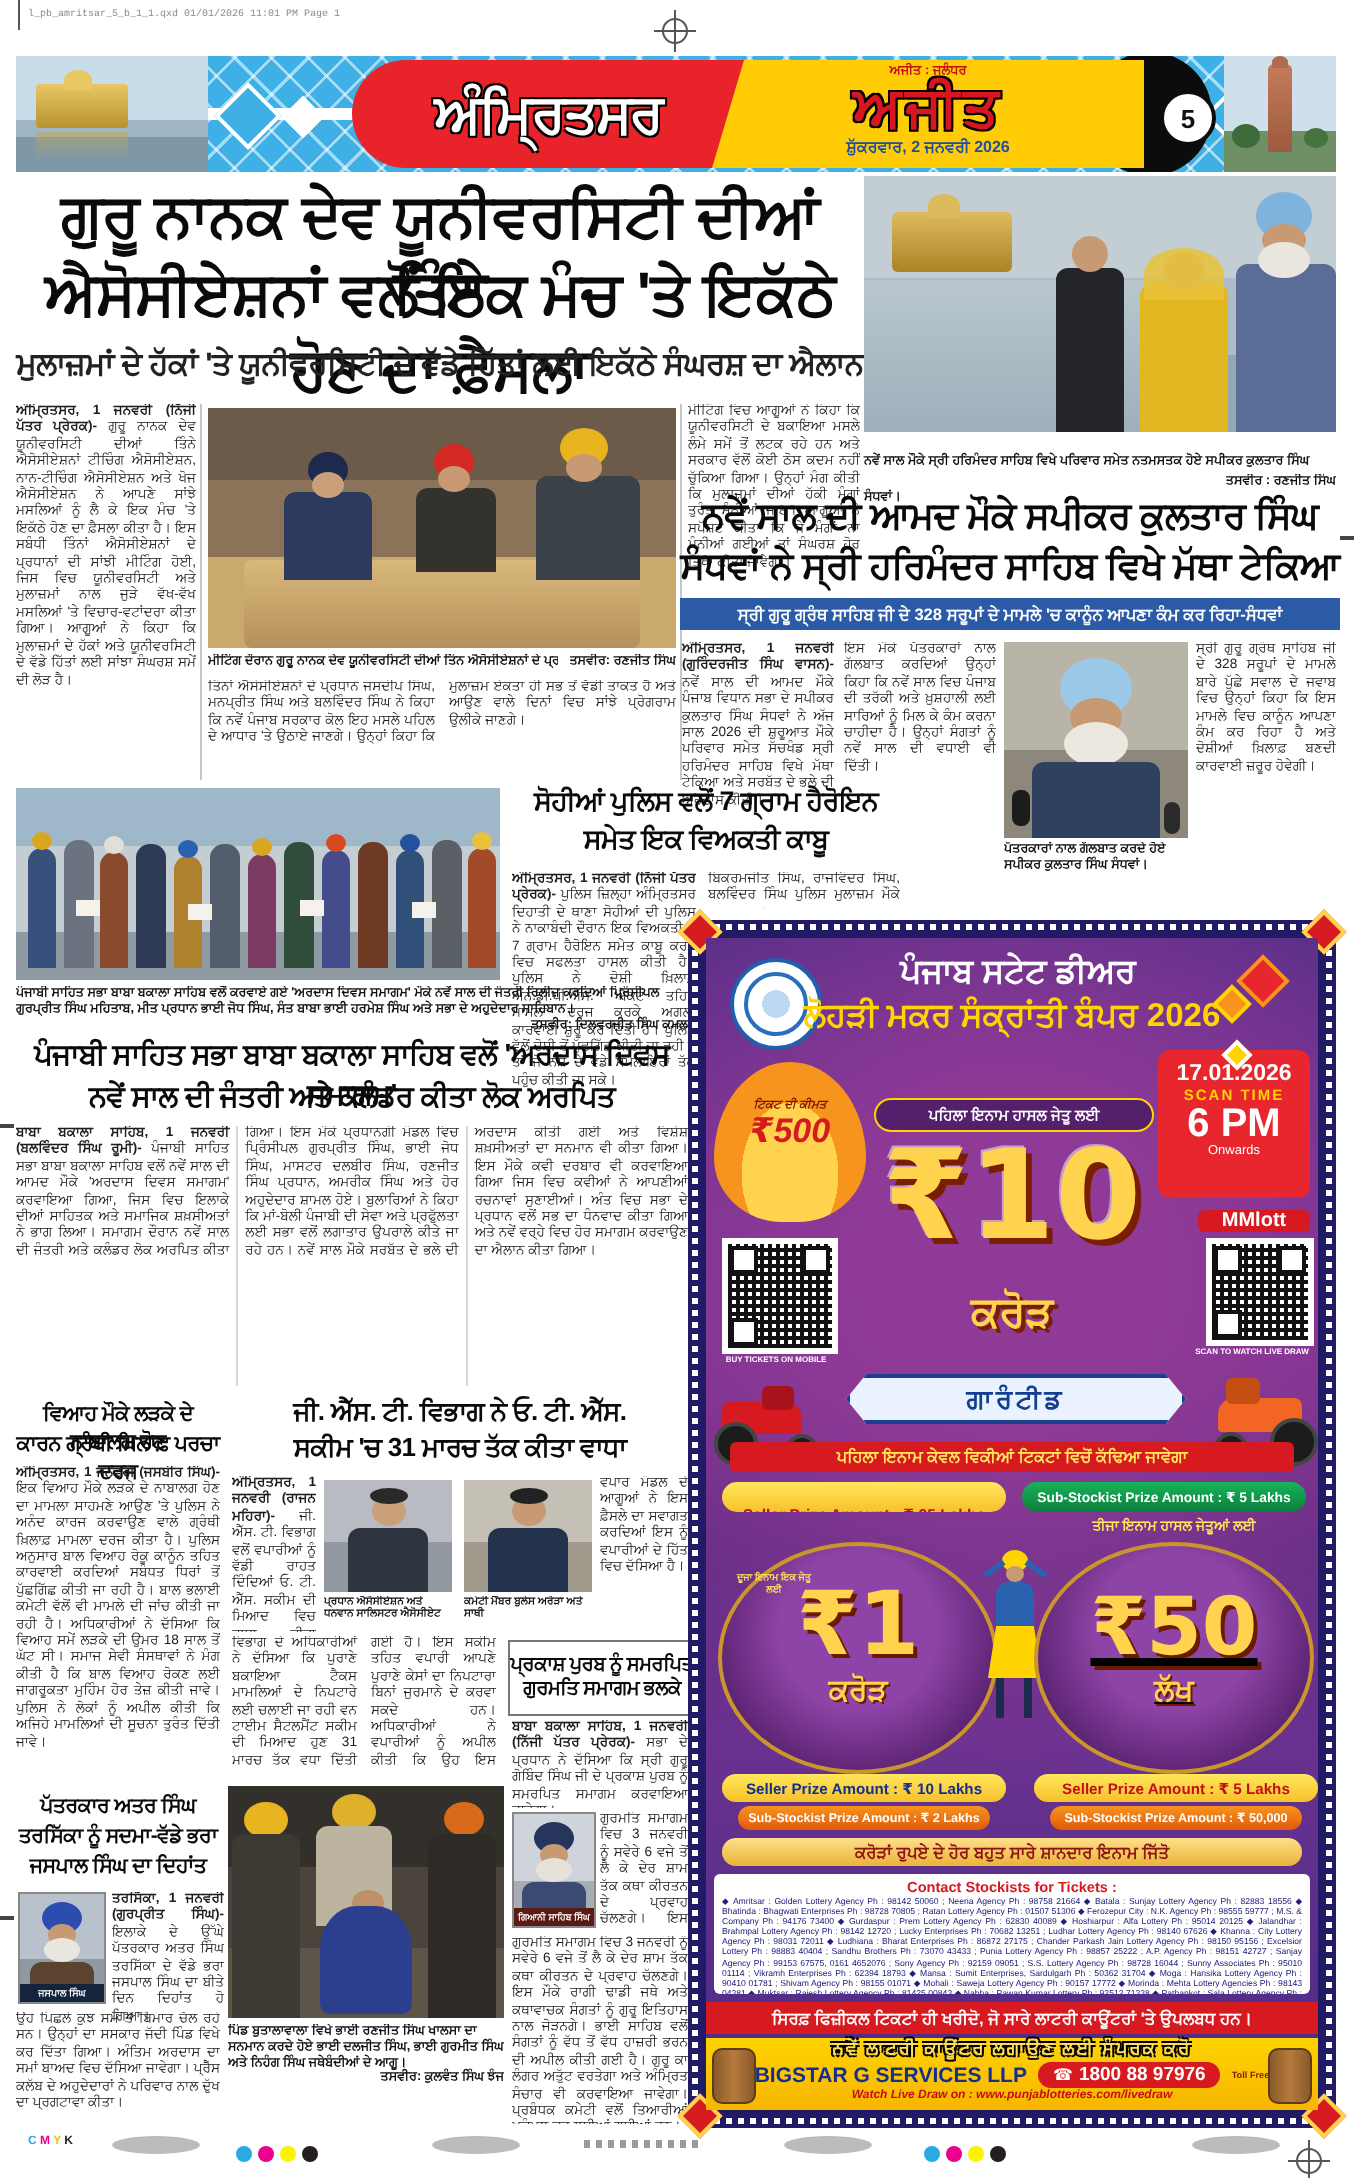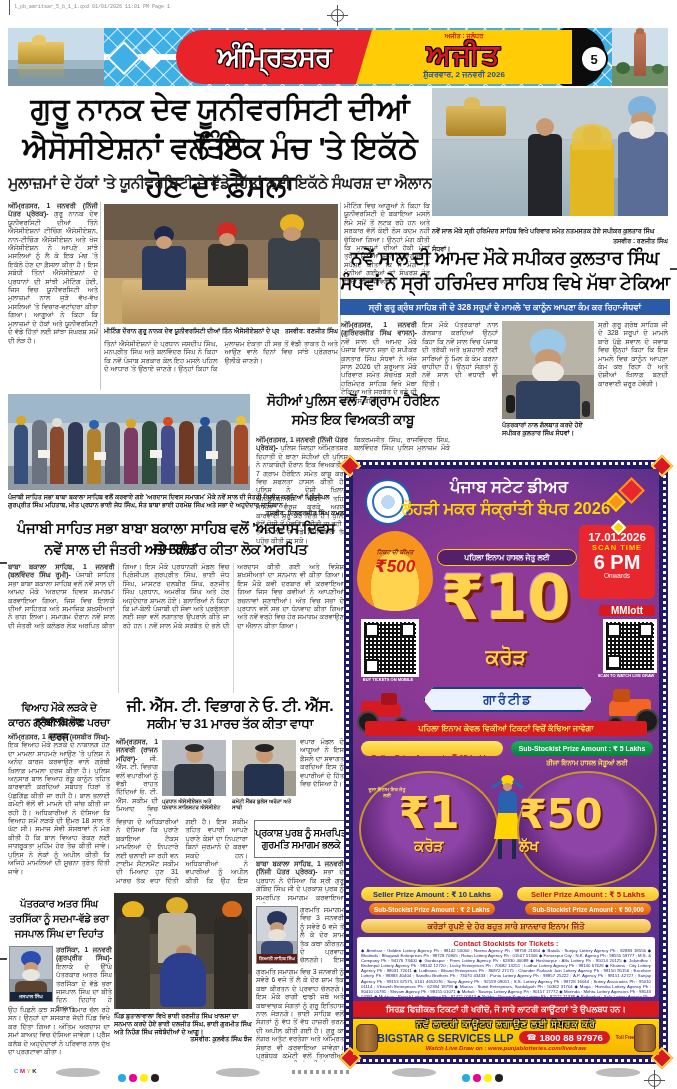--- a/index.html
+++ b/index.html
@@ -195,21 +195,21 @@
     <span>ਪੰਜਾਬੀ ਸਾਹਿਤ ਸਭਾ ਬਾਬਾ ਬਕਾਲਾ ਸਾਹਿਬ ਵਲੋਂ ਨਵੇਂ ਸਾਲ ਦੀ ਆਮਦ ਮੌਕੇ 'ਅਰਦਾਸ ਦਿਵਸ ਸਮਾਗਮ' ਕਰਵਾਇਆ ਗਿਆ, ਜਿਸ ਵਿਚ ਇਲਾਕੇ ਦੀਆਂ ਸਾਹਿਤਕ ਅਤੇ ਸਮਾਜਿਕ ਸ਼ਖ਼ਸੀਅਤਾਂ ਨੇ ਭਾਗ ਲਿਆ। ਸਮਾਗਮ ਦੌਰਾਨ ਨਵੇਂ ਸਾਲ ਦੀ ਜੰਤਰੀ ਅਤੇ ਕਲੰਡਰ ਲੋਕ ਅਰਪਿਤ ਕੀਤਾ ਗਿਆ। ਇਸ ਮੌਕੇ ਪ੍ਰਧਾਨਗੀ ਮੰਡਲ ਵਿਚ ਪ੍ਰਿੰਸੀਪਲ ਗੁਰਪ੍ਰੀਤ ਸਿੰਘ, ਭਾਈ ਜੋਧ ਸਿੰਘ, ਮਾਸਟਰ ਦਲਬੀਰ ਸਿੰਘ, ਰਣਜੀਤ ਸਿੰਘ ਪ੍ਰਧਾਨ, ਅਮਰੀਕ ਸਿੰਘ ਅਤੇ ਹੋਰ ਅਹੁਦੇਦਾਰ ਸ਼ਾਮਲ ਹੋਏ। ਬੁਲਾਰਿਆਂ ਨੇ ਕਿਹਾ ਕਿ ਮਾਂ-ਬੋਲੀ ਪੰਜਾਬੀ ਦੀ ਸੇਵਾ ਅਤੇ ਪ੍ਰਫੁੱਲਤਾ ਲਈ ਸਭਾ ਵਲੋਂ ਲਗਾਤਾਰ ਉਪਰਾਲੇ ਕੀਤੇ ਜਾ ਰਹੇ ਹਨ। ਨਵੇਂ ਸਾਲ ਮੌਕੇ ਸਰਬੱਤ ਦੇ ਭਲੇ ਦੀ ਅਰਦਾਸ ਕੀਤੀ ਗਈ ਅਤੇ ਵਿਸ਼ੇਸ਼ ਸ਼ਖ਼ਸੀਅਤਾਂ ਦਾ ਸਨਮਾਨ ਵੀ ਕੀਤਾ ਗਿਆ। ਇਸ ਮੌਕੇ ਕਵੀ ਦਰਬਾਰ ਵੀ ਕਰਵਾਇਆ ਗਿਆ ਜਿਸ ਵਿਚ ਕਵੀਆਂ ਨੇ ਆਪਣੀਆਂ ਰਚਨਾਵਾਂ ਸੁਣਾਈਆਂ। ਅੰਤ ਵਿਚ ਸਭਾ ਦੇ ਪ੍ਰਧਾਨ ਵਲੋਂ ਸਭ ਦਾ ਧੰਨਵਾਦ ਕੀਤਾ ਗਿਆ ਅਤੇ ਨਵੇਂ ਵਰ੍ਹੇ ਵਿਚ ਹੋਰ ਸਮਾਗਮ ਕਰਵਾਉਣ ਦਾ ਐਲਾਨ ਕੀਤਾ ਗਿਆ।</span>
   </div>
 
   <div class="abs h2 hl" style="left:6px;top:715px;width:106px;font-size:10.5px;line-height:14px;">ਕਾਰਨ ਗ੍ਰੰਥੀ ਖ਼ਿਲਾਫ਼ ਪਰਚਾ ਦਰਜ</div>
   <div class="abs hl" style="left:6px;top:700px;width:106px;font-size:10.5px;line-height:14px;">ਵਿਆਹ ਮੌਕੇ ਲੜਕੇ ਦੇ ਨਾਬਾਲਗ ਹੋਣ</div>
   <div class="abs body-txt" style="left:8px;top:733px;width:102px;height:160px;">
     <b>ਅੰਮ੍ਰਿਤਸਰ, 1 ਜਨਵਰੀ (ਜਸਬੀਰ ਸਿੰਘ)-</b>
     <span>ਇਕ ਵਿਆਹ ਮੌਕੇ ਲੜਕੇ ਦੇ ਨਾਬਾਲਗ ਹੋਣ ਦਾ ਮਾਮਲਾ ਸਾਹਮਣੇ ਆਉਣ 'ਤੇ ਪੁਲਿਸ ਨੇ ਅਨੰਦ ਕਾਰਜ ਕਰਵਾਉਣ ਵਾਲੇ ਗ੍ਰੰਥੀ ਖ਼ਿਲਾਫ਼ ਮਾਮਲਾ ਦਰਜ ਕੀਤਾ ਹੈ। ਪੁਲਿਸ ਅਨੁਸਾਰ ਬਾਲ ਵਿਆਹ ਰੋਕੂ ਕਾਨੂੰਨ ਤਹਿਤ ਕਾਰਵਾਈ ਕਰਦਿਆਂ ਸਬੰਧਤ ਧਿਰਾਂ ਤੋਂ ਪੁੱਛਗਿੱਛ ਕੀਤੀ ਜਾ ਰਹੀ ਹੈ। ਬਾਲ ਭਲਾਈ ਕਮੇਟੀ ਵੱਲੋਂ ਵੀ ਮਾਮਲੇ ਦੀ ਜਾਂਚ ਕੀਤੀ ਜਾ ਰਹੀ ਹੈ। ਅਧਿਕਾਰੀਆਂ ਨੇ ਦੱਸਿਆ ਕਿ ਵਿਆਹ ਸਮੇਂ ਲੜਕੇ ਦੀ ਉਮਰ 18 ਸਾਲ ਤੋਂ ਘੱਟ ਸੀ। ਸਮਾਜ ਸੇਵੀ ਸੰਸਥਾਵਾਂ ਨੇ ਮੰਗ ਕੀਤੀ ਹੈ ਕਿ ਬਾਲ ਵਿਆਹ ਰੋਕਣ ਲਈ ਜਾਗਰੂਕਤਾ ਮੁਹਿੰਮ ਹੋਰ ਤੇਜ਼ ਕੀਤੀ ਜਾਵੇ। ਪੁਲਿਸ ਨੇ ਲੋਕਾਂ ਨੂੰ ਅਪੀਲ ਕੀਤੀ ਕਿ ਅਜਿਹੇ ਮਾਮਲਿਆਂ ਦੀ ਸੂਚਨਾ ਤੁਰੰਤ ਦਿੱਤੀ ਜਾਵੇ।</span>
   </div>
 
-  <div class="abs hl" style="left:116px;top:697px;width:228px;font-size:16px;line-height:17px;">ਜੀ. ਐੱਸ. ਟੀ. ਵਿਭਾਗ ਨੇ ਓ. ਟੀ. ਐੱਸ.</div>
+  <div class="abs hl" style="left:116px;top:697px;width:228px;font-size:13px;line-height:17px;">ਜੀ. ਐੱਸ. ਟੀ. ਵਿਭਾਗ ਨੇ ਓ. ਟੀ. ਐੱਸ.</div>
   <div class="abs hl" style="left:116px;top:715px;width:228px;font-size:13px;line-height:17px;">ਸਕੀਮ 'ਚ 31 ਮਾਰਚ ਤੱਕ ਕੀਤਾ ਵਾਧਾ</div>
   <div class="abs body-txt" style="left:116px;top:738px;width:42px;height:78px;">
     <b>ਅੰਮ੍ਰਿਤਸਰ, 1 ਜਨਵਰੀ (ਰਾਜਨ ਮਹਿਰਾ)-</b>
     <span>ਜੀ. ਐੱਸ. ਟੀ. ਵਿਭਾਗ ਵਲੋਂ ਵਪਾਰੀਆਂ ਨੂੰ ਵੱਡੀ ਰਾਹਤ ਦਿੰਦਿਆਂ ਓ. ਟੀ. ਐੱਸ. ਸਕੀਮ ਦੀ ਮਿਆਦ ਵਿਚ ਵਾਧਾ ਕੀਤਾ ਗਿਆ ਹੈ।</span>
   </div>
   <div class="photo" style="left:162px;top:740px;width:64px;height:56px;background:linear-gradient(180deg,#b8bcc2 0 55%,#9298a0 55% 100%);">
     <div class="fig-head" style="left:24px;top:8px;width:17px;height:15px;background:#caa07a;"></div>
     <div class="fig-head" style="left:23px;top:4px;width:19px;height:8px;background:#2a2a2a;"></div>
     <div class="fig-body" style="left:12px;top:24px;width:40px;height:32px;background:#2f3540;"></div>
   </div>
@@ -367,21 +367,21 @@
         <div class="fig-head" style="left:10px;top:0;width:13px;height:11px;background:#FFD400;"></div>
         <div class="fig-head" style="left:12px;top:8px;width:9px;height:8px;background:#c79a74;"></div>
         <div class="abs" style="left:0;top:8px;width:12px;height:3px;background:#2a62b0;transform:rotate(-35deg);"></div>
         <div class="abs" style="left:21px;top:8px;width:12px;height:3px;background:#2a62b0;transform:rotate(35deg);"></div>
         <div class="fig-body" style="left:7px;top:16px;width:19px;height:22px;background:#2a62b0;"></div>
         <div class="abs" style="left:3px;top:38px;width:27px;height:26px;background:#FFD400;clip-path:polygon(15% 0,85% 0,100% 100%,0 100%);"></div>
         <div class="abs" style="left:7px;top:64px;width:4px;height:20px;background:#1c2a4d;"></div>
         <div class="abs" style="left:21px;top:64px;width:4px;height:20px;background:#1c2a4d;"></div>
       </div>
 
-      <div class="abs" style="left:164px;top:302px;width:136px;height:112px;border-radius:50%;background:radial-gradient(circle at 50% 38%,#8E44A6 0 40%,#5B2372 75%,#3E1452 100%);border:2px solid #C9952C;text-align:left;">
+      <div class="abs" style="left:164px;top:302px;width:136px;height:112px;border-radius:50%;background:radial-gradient(circle at 50% 38%,#8E44A6 0 40%,#5B2372 75%,#3E1452 100%);border:2px solid #C9952C;text-align:center;text-decoration:underline;">
         <div style="margin-top:18px;font-size:40px;font-weight:bold;color:#FFD34D;text-shadow:2px 2px 0 #6b1a00;font-family:'DejaVu Sans',sans-serif;line-height:46px;">₹50</div>
         <div style="font-size:15px;font-weight:bold;color:#FFD34D;text-shadow:1px 1px 0 #6b1a00;">ਲੱਖ</div>
       </div>
 
       <div class="abs pill" style="left:8px;top:418px;width:142px;height:14px;background:linear-gradient(180deg,#FFE75C,#F7C12B);">
         <span style="font-size:7.6px;color:#14308F;">Seller Prize Amount : ₹ 10 Lakhs</span>
       </div>
       <div class="abs pill" style="left:16px;top:434px;width:126px;height:12px;background:linear-gradient(180deg,#F7941D,#E2590C);">
         <span style="font-size:6.3px;color:#fff;">Sub-Stockist Prize Amount : ₹ 2 Lakhs</span>
       </div>

